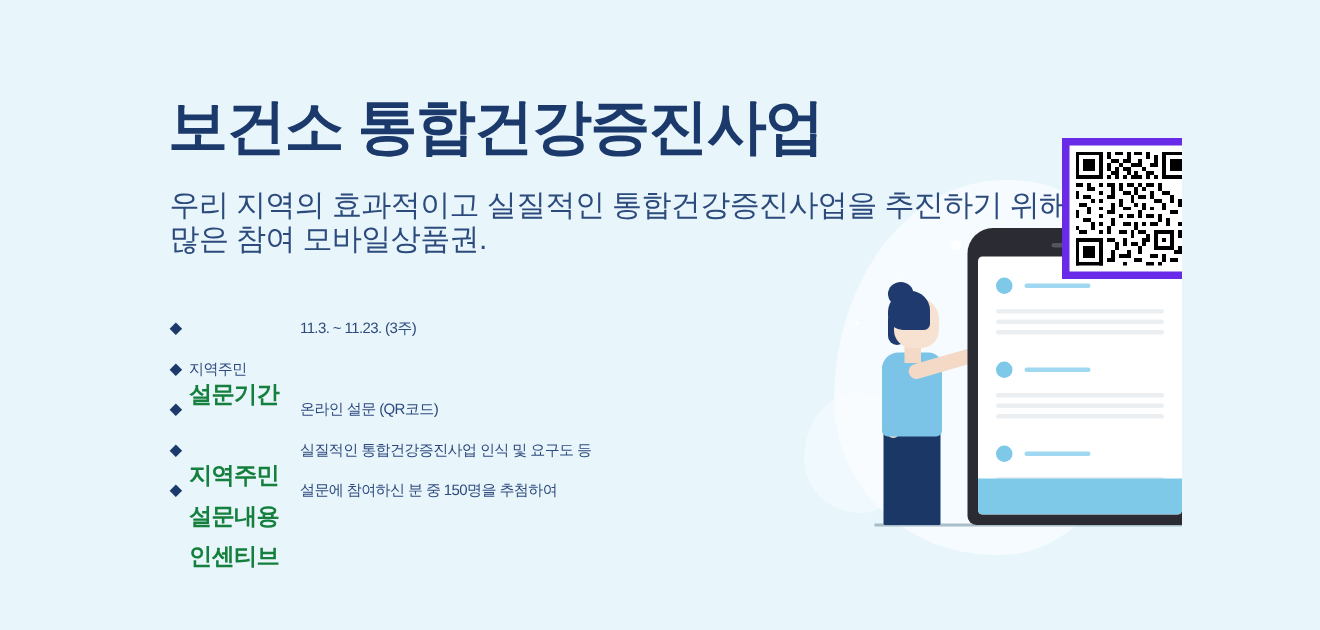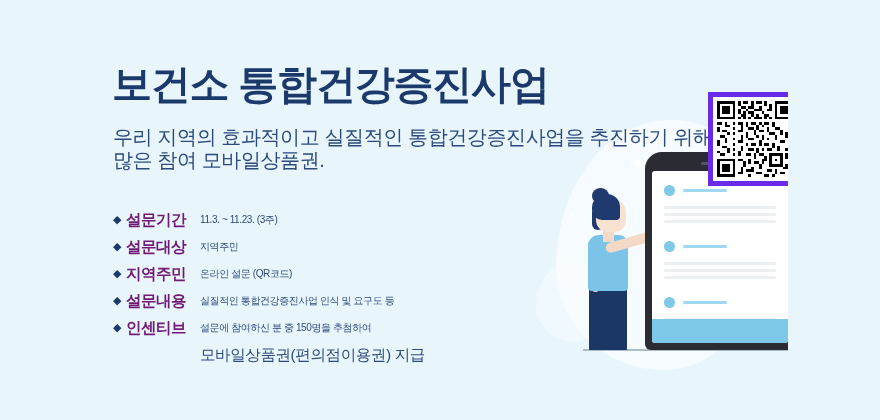--- a/index.html
+++ b/index.html
@@ -93,23 +93,24 @@
     color: #1b3a6b;
     font-size: 11px;
     line-height: 25px;
     flex: none;
   }
   .fact-label {
     width: 74px;
     flex: none;
     font-size: 15.5px;
     font-weight: bold;
-    color: #701a75;
+    color: #15803d;
     letter-spacing: -.5px;
     line-height: 25px;
+    margin-top: 44px;
   }
   .fact-value {
     font-size: 10px;
     color: #2e4a7d;
     letter-spacing: -.4px;
     line-height: 25px;
   }
   .fact-extra {
     margin-left: 87px;
     font-size: 15.5px;
@@ -347,42 +348,40 @@
   <div class="facts">
 
     <div class="fact">
       <span class="diamond">◆</span>
       <span class="fact-label">설문기간</span>
       <span class="fact-value">11.3. ~ 11.23. (3주)</span>
     </div>
 
     <div class="fact">
       <span class="diamond">◆</span>
-      <span class="fact-label">설문대상</span>
       <span class="fact-value">지역주민</span>
     </div>
 
     <div class="fact">
       <span class="diamond">◆</span>
       <span class="fact-label">지역주민</span>
       <span class="fact-value">온라인 설문 (QR코드)</span>
     </div>
 
     <div class="fact">
       <span class="diamond">◆</span>
       <span class="fact-label">설문내용</span>
       <span class="fact-value">실질적인 통합건강증진사업 인식 및 요구도 등</span>
     </div>
 
     <div class="fact">
       <span class="diamond">◆</span>
       <span class="fact-label">인센티브</span>
       <span class="fact-value">설문에 참여하신 분 중 150명을 추첨하여</span>
     </div>
-    <div class="fact-extra">모바일상품권(편의점이용권) 지급</div>
 
   </div>
 
   <div class="illus">
 
     <svg class="leaf" viewBox="0 0 52 60">
       <g fill="#d8dde0">
         <path d="M20 58 C14 44 13 28 18 12 C20 22 22 40 22 58 Z"></path>
         <path d="M19 30 C11 24 6 18 5 10 C12 14 18 22 20 30 Z"></path>
         <path d="M21 42 C13 38 8 32 6 25 C13 28 19 34 22 42 Z"></path>

